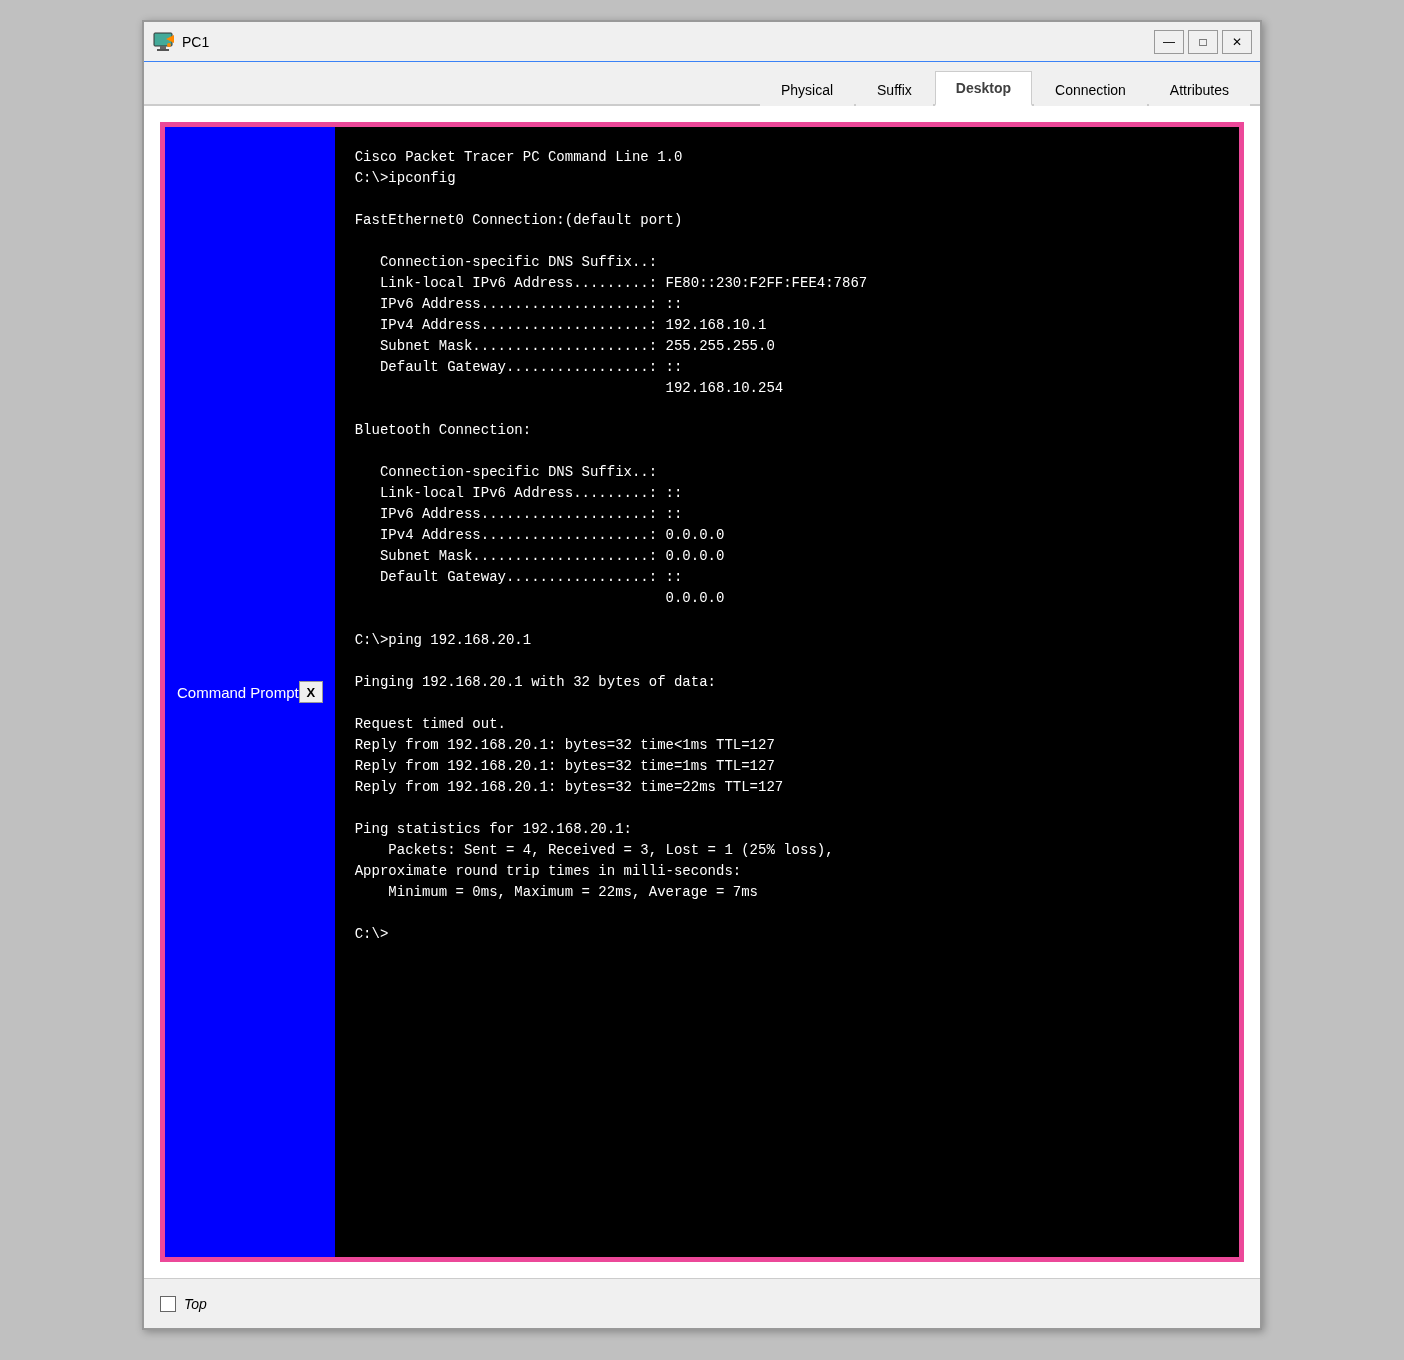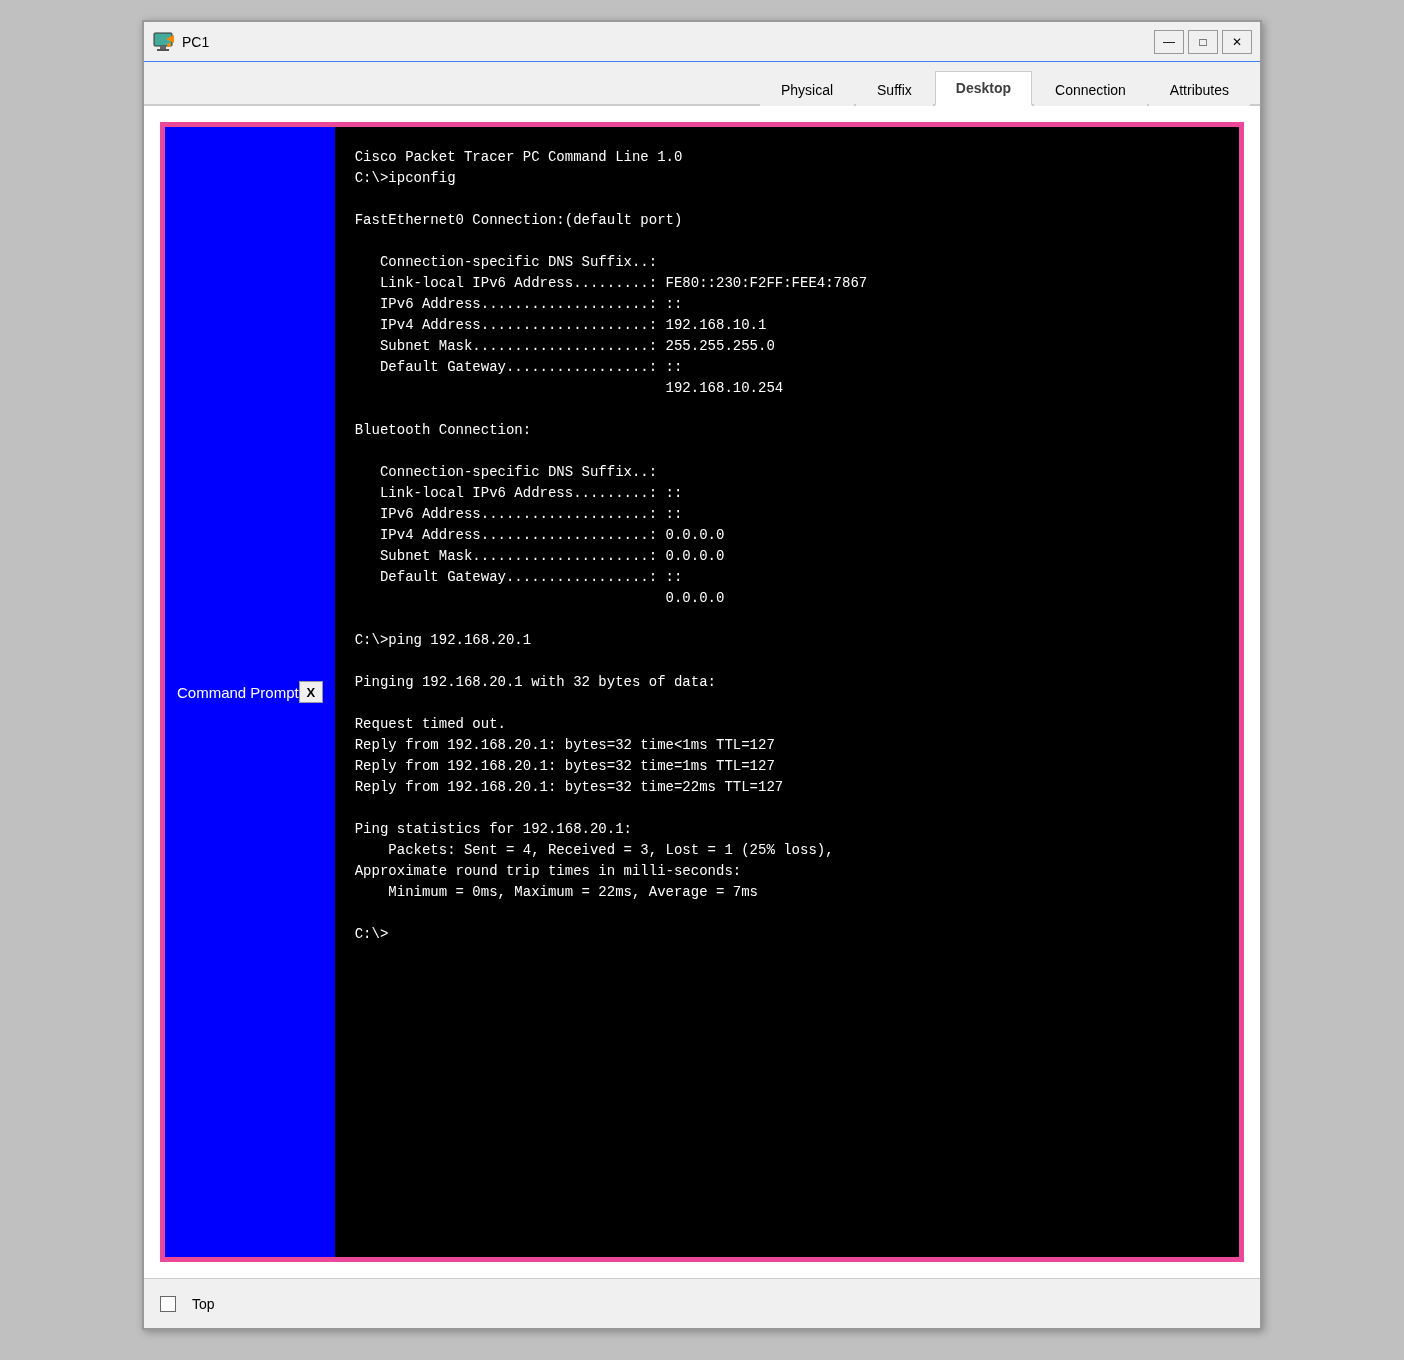--- a/index.html
+++ b/index.html
@@ -171,22 +171,23 @@
       line-height: 1.5;
     }
 
     .bottom-bar {
       height: 50px;
       background: #f0f0f0;
       border-top: 1px solid #ccc;
       display: flex;
       align-items: center;
       padding: 0 16px;
-      gap: 16px;
+      gap: 8px;
       flex-shrink: 0;
+      font-style: italic;
     }
 
     .top-checkbox {
       width: 16px;
       height: 16px;
       border: 1px solid #666;
       background: #fff;
       cursor: pointer;
       display: flex;
       align-items: center;

